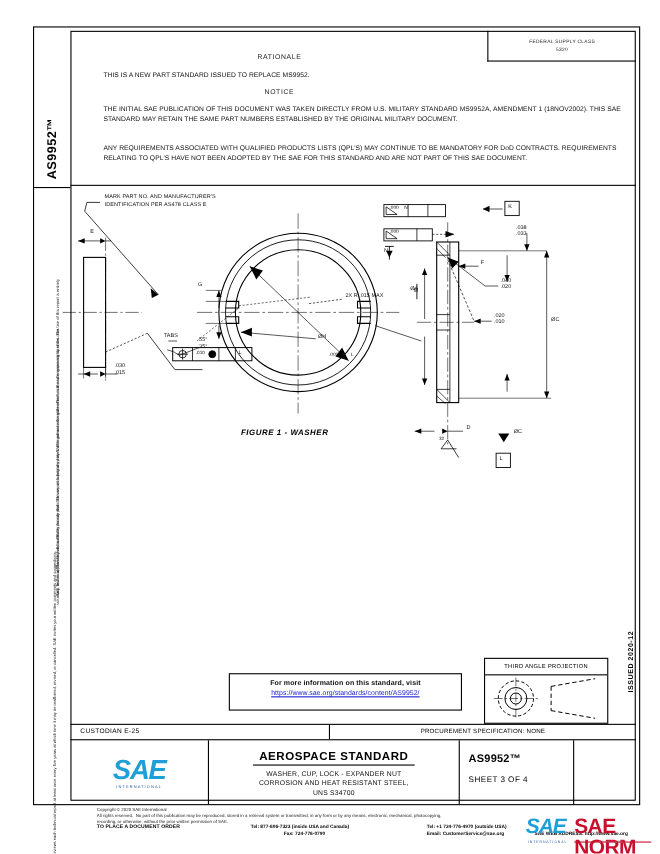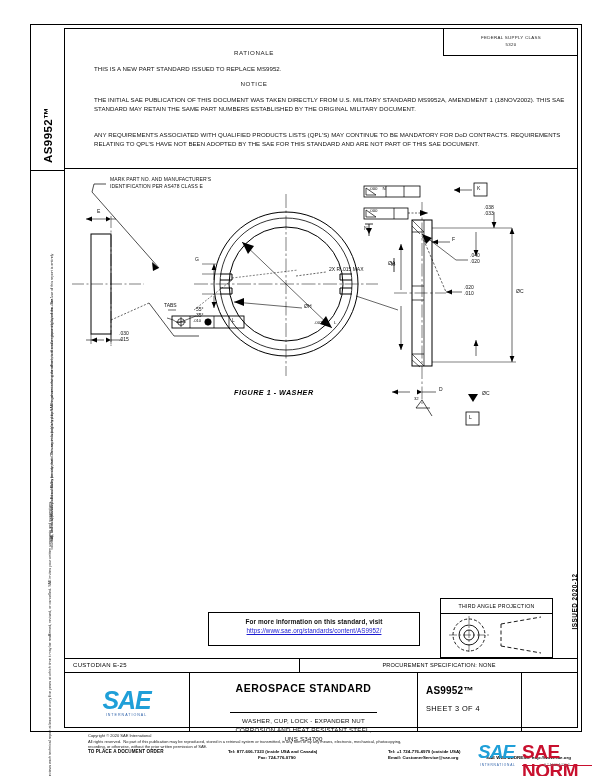--- a/index.html
+++ b/index.html
@@ -165,21 +165,21 @@
   .section-rule {
     position: absolute;
     left: 64px; top: 168px;
     width: 514px;
     border-top: 1.2px solid #000;
   }
 
   
   .drawing {
     position: absolute;
-    left: 64px; top: 168px;
+    left: 49px; top: 168px;
     width: 514px; height: 490px;
   }
   .dwg-svg { position: absolute; left: 0; top: 0; }
 
   .note-txt {
     position: absolute;
     font-size: 5.0px;
     line-height: 6.6px;
     letter-spacing: 0.1px;
     color: #111;
@@ -319,21 +319,21 @@
     box-sizing: border-box;
     text-align: center;
     padding-top: 5px;
   }
   .tb-std {
     font-size: 10.5px;
     font-weight: bold;
     letter-spacing: 0.5px;
     border-bottom: 1.3px solid #000;
     display: inline-block;
-    padding: 0 6px 18px 6px;
+    padding: 0 6px 1px 6px;
   }
   .tb-desc {
     font-size: 6.2px;
     line-height: 9.2px;
     letter-spacing: 0.2px;
     margin-top: 3px;
     color: #111;
   }
   .tb-num {
     position: absolute;

